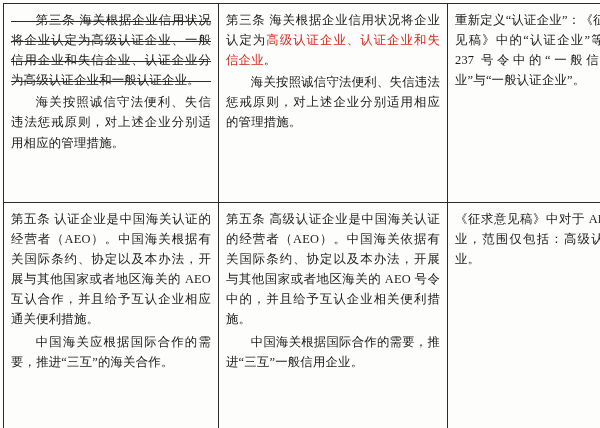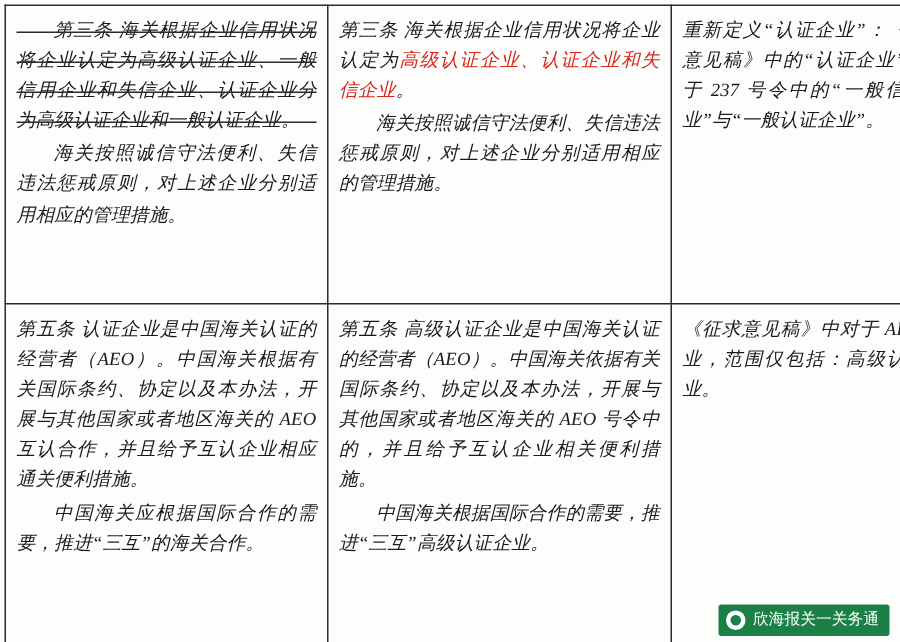--- a/index.html
+++ b/index.html
@@ -38,21 +38,20 @@
   .col-b { width: 214px; }
   .col-c { width: 176px; }
 
   .row-1 .col-a { height: 186px; }
   .row-2 .col-a { height: 216px; }
 
   .para {
     margin: 0;
     text-align: justify;
     text-justify: inter-ideograph;
-    font-style: italic;
   }
   .para + .para {
     margin-top: 2px;
   }
   .indent {
     text-indent: 2em;
   }
   .mid-pad {
     padding-top: 26px;
   }
@@ -137,27 +136,23 @@
           <p class="para">重新定义“认证企业”：《征求意见稿》中的“认证企业”等同于 237 号令中的“一般信用企业”与“一般认证企业”。</p>
         </td>
       </tr>
       <tr class="row-2">
         <td class="col-a">
           <p class="para">第五条  认证企业是中国海关认证的经营者（AEO）。中国海关根据有关国际条约、协定以及本办法，开展与其他国家或者地区海关的 AEO 互认合作，并且给予互认企业相应通关便利措施。</p>
           <p class="para indent">中国海关应根据国际合作的需要，推进“三互”的海关合作。</p>
         </td>
         <td class="col-b mid-pad-2">
           <p class="para">第五条  高级认证企业是中国海关认证的经营者（AEO）。中国海关依据有关国际条约、协定以及本办法，开展与其他国家或者地区海关的 AEO 号令中的，并且给予互认企业相关便利措施。</p>
-          <p class="para indent">中国海关根据国际合作的需要，推进“三互”高级认证企业。</p>
+          <p class="para indent">中国海关根据国际合作的需要，推进“三互”一般信用企业。</p>
         </td>
         <td class="col-c right-pad-2">
           <p class="para">《征求意见稿》中对于 AEO 企业，范围仅包括：高级认证企业。</p>
         </td>
       </tr>
     </tbody>
   </table>
 
-  <div class="watermark">
-    <span class="wm-logo"></span>
-    <span>欣海报关一关务通</span>
-  </div>
 
 </div>
 
 </body></html>

